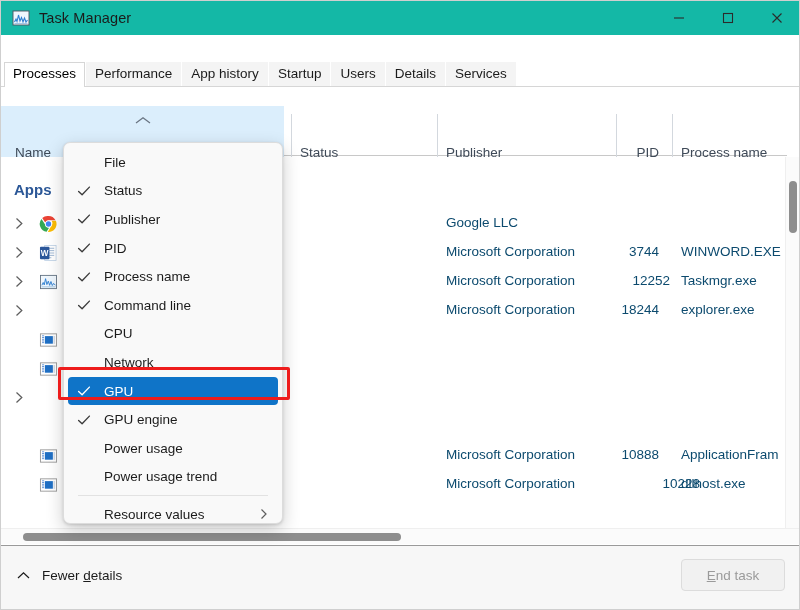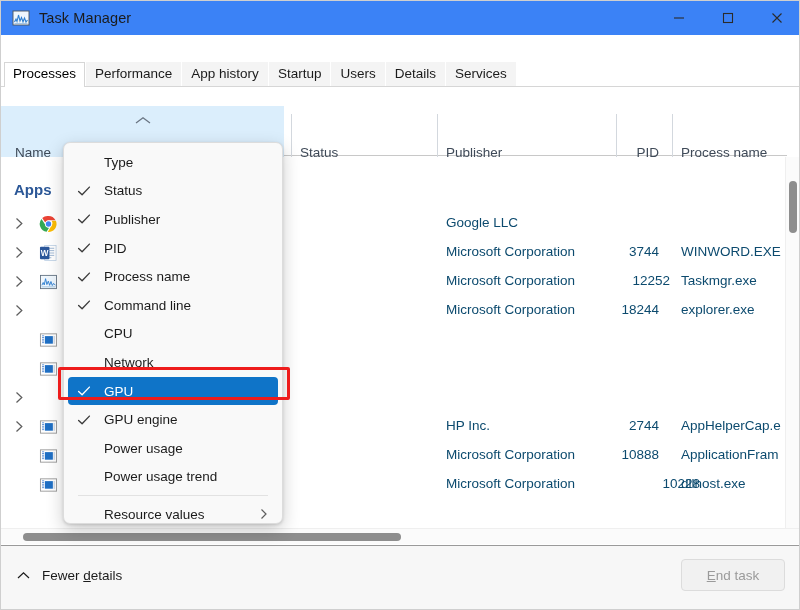--- a/index.html
+++ b/index.html
@@ -16,21 +16,21 @@
     width: 800px; height: 610px;
     background: #ffffff;
     border: 1px solid #cfcfcf;
     overflow: hidden;
   }
 
   
   .titlebar {
     position: absolute; left: 0; top: 0;
     width: 800px; height: 34px;
-    background: #3b82f6;
+    background: #14b8a6;
     display: flex; align-items: center;
   }
   .title-icon {
     width: 18px; height: 18px;
     margin-left: 11px; margin-right: 9px;
     flex: 0 0 auto;
   }
   .title-text {
     font-size: 14.5px; color: #1b1b1b;
     letter-spacing: .1px;
@@ -385,39 +385,20 @@
           <rect x="3.2" y="11.8" width="2.2" height="1" fill="#5b8fd4"></rect>
           <rect x="6.2" y="5.4" width="8.4" height="8" fill="#1f6fc4"></rect>
           <rect x="15.3" y="5.2" width="1.4" height="8.4" fill="#cfd8e3"></rect>
         </svg>
       </div>
       <div class="row" style="top: 226px;">
         <svg class="chev" width="9" height="13" viewBox="0 0 9 13">
           <path d="M1.5 1.5 L6.8 6.5 L1.5 11.5" fill="none" stroke="#5e5e5e" stroke-width="1.25"></path>
         </svg>
       </div>
-      <div class="row" style="top: 255px;">
-        <svg class="chev" width="9" height="13" viewBox="0 0 9 13">
-          <path d="M1.5 1.5 L6.8 6.5 L1.5 11.5" fill="none" stroke="#5e5e5e" stroke-width="1.25"></path>
-        </svg>
-        <svg class="ricon" viewBox="0 0 20 19">
-          <rect x="1.5" y="3" width="17" height="13" fill="#ffffff" stroke="#9b9b9b" stroke-width="1"></rect>
-          <rect x="3" y="4.4" width="14" height="10.2" fill="#ffffff"></rect>
-          <rect x="3.2" y="4.6" width="2.2" height="1" fill="#5b8fd4"></rect>
-          <rect x="3.2" y="6.4" width="2.2" height="1" fill="#5b8fd4"></rect>
-          <rect x="3.2" y="8.2" width="2.2" height="1" fill="#5b8fd4"></rect>
-          <rect x="3.2" y="10" width="2.2" height="1" fill="#5b8fd4"></rect>
-          <rect x="3.2" y="11.8" width="2.2" height="1" fill="#5b8fd4"></rect>
-          <rect x="6.2" y="5.4" width="8.4" height="8" fill="#1f6fc4"></rect>
-          <rect x="15.3" y="5.2" width="1.4" height="8.4" fill="#cfd8e3"></rect>
-        </svg>
-        <div class="cell" style="left: 445px;">HP Inc.</div>
-        <div class="cell num" style="left: 615px; width: 43px;">2744</div>
-        <div class="cell" style="left: 680px;">AppHelperCap.e</div>
-      </div>
       <div class="row" style="top: 284px;">
         <svg class="ricon" viewBox="0 0 20 19">
           <rect x="1.5" y="3" width="17" height="13" fill="#ffffff" stroke="#9b9b9b" stroke-width="1"></rect>
           <rect x="3" y="4.4" width="14" height="10.2" fill="#ffffff"></rect>
           <rect x="3.2" y="4.6" width="2.2" height="1" fill="#5b8fd4"></rect>
           <rect x="3.2" y="6.4" width="2.2" height="1" fill="#5b8fd4"></rect>
           <rect x="3.2" y="8.2" width="2.2" height="1" fill="#5b8fd4"></rect>
           <rect x="3.2" y="10" width="2.2" height="1" fill="#5b8fd4"></rect>
           <rect x="3.2" y="11.8" width="2.2" height="1" fill="#5b8fd4"></rect>
           <rect x="6.2" y="5.4" width="8.4" height="8" fill="#1f6fc4"></rect>
@@ -459,21 +440,21 @@
       </svg>
       <span><span>Fewer </span><u>d</u><span>etails</span></span>
     </div>
     <div class="endtask">
       <span><u>E</u><span>nd task</span></span>
     </div>
   </div>
 
   <div class="ctxmenu" id="ctxmenu">
       <div class="ctxitem">
-        <span class="ctxlbl">Type</span>
+        <span class="ctxlbl">File</span>
       </div>
       <div class="ctxitem">
         <svg class="ck" viewBox="0 0 14 14">
           <path d="M1.6 7.4 L5.1 10.8 L12.4 3.1" fill="none" stroke="#3b3b3b" stroke-width="1.35" stroke-linecap="round" stroke-linejoin="round"></path>
         </svg>
         <span class="ctxlbl">Status</span>
       </div>
       <div class="ctxitem">
         <svg class="ck" viewBox="0 0 14 14">
           <path d="M1.6 7.4 L5.1 10.8 L12.4 3.1" fill="none" stroke="#3b3b3b" stroke-width="1.35" stroke-linecap="round" stroke-linejoin="round"></path>

